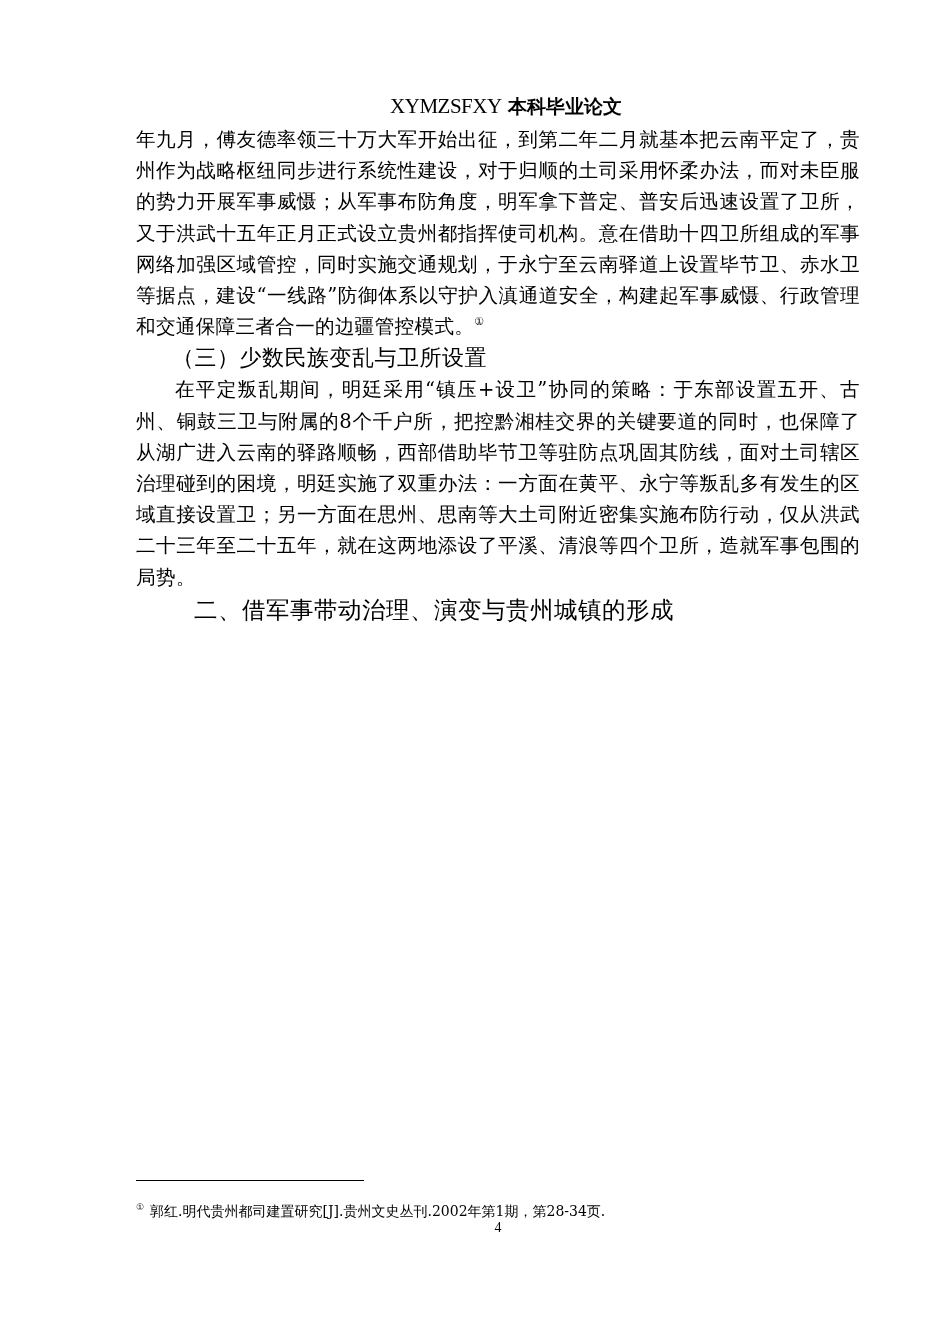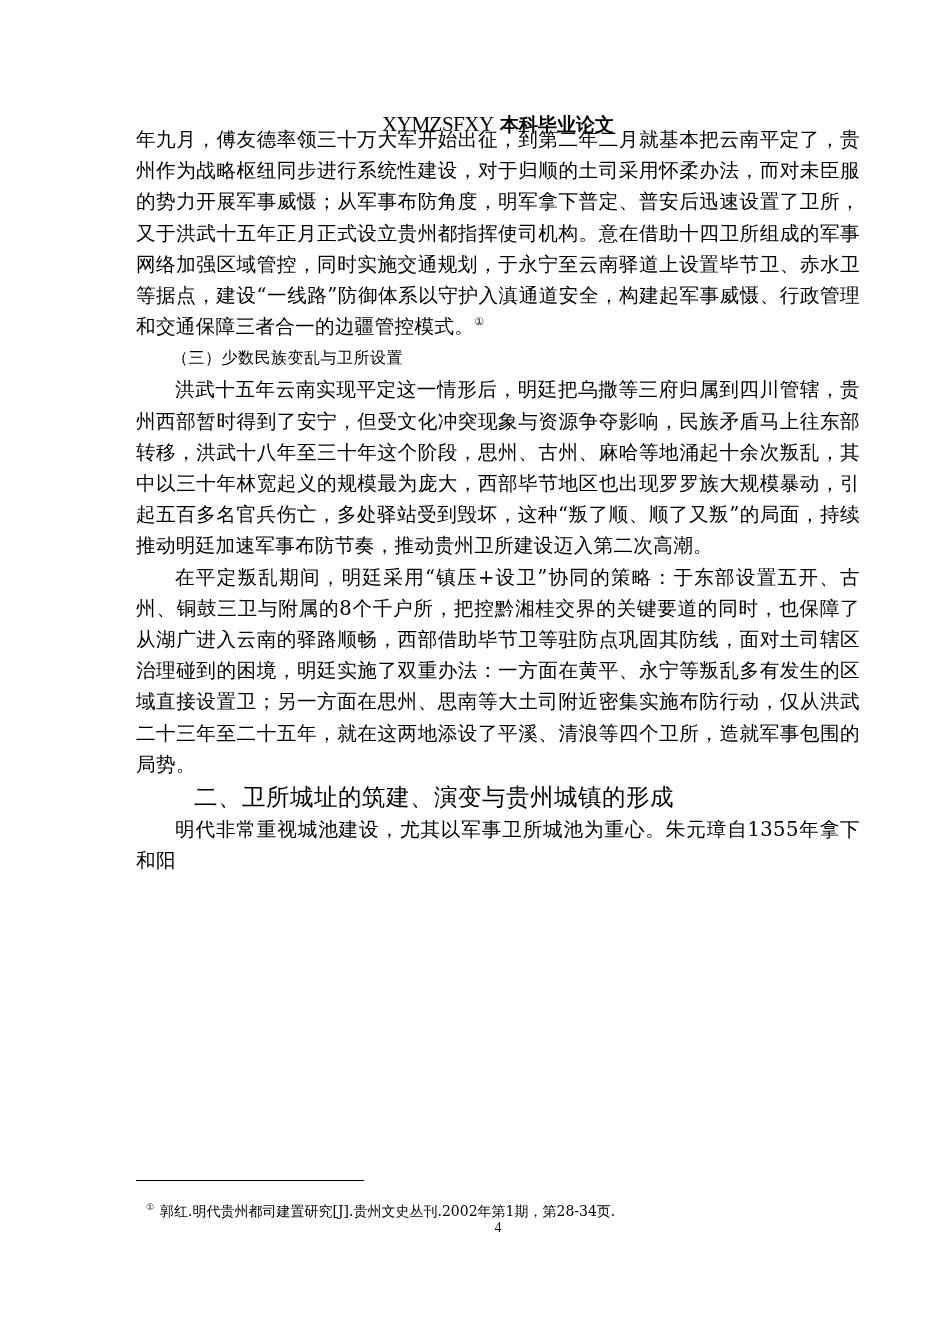--- a/index.html
+++ b/index.html
@@ -1,53 +1,51 @@
 <!DOCTYPE html>
 <html><head>
   <meta charset="utf-8">
   <style>
     html, body { margin: 0; padding: 0; background: #ffffff; }
     body { width: 950px; height: 1344px; position: relative; overflow: hidden;
       font-family: "DejaVu Serif", "Liberation Serif", serif; color: #000; }
     .page { position: absolute; left: 136px; top: 0; width: 724px; }
-    .running-header { position: absolute; top: 92px; left: 0; width: 724px; text-align: center;
-      font-size: 20px; line-height: 28px; margin-top: 18px; }
+    .running-header { position: absolute; top: 92px; left: 8px; width: 724px; text-align: center;
+      font-size: 20px; line-height: 28px; }
     .running-header .latin { font-family: "Liberation Serif", serif; font-size: 21px; letter-spacing: -0.5px; }
     .running-header .cjk { font-family: "DejaVu Sans", sans-serif; font-weight: bold; font-size: 19px; }
     .body { position: absolute; top: 124px; left: 0; width: 724px; }
     p { margin: 0; font-size: 19.6px; line-height: 31.2px; text-align: justify;
       text-align-last: left; letter-spacing: 0.3px; }
     p.indent { text-indent: 39px; }
     .fnref { font-size: 11px; vertical-align: super; line-height: 0; }
     h3 { margin: 0; font-family: Liberation Serif, serif; font-weight: normal;
-      font-size: 16px; line-height: 32px; padding-left: 36px; letter-spacing: 0.5px; }
+      font-size: 22px; line-height: 32px; padding-left: 36px; letter-spacing: 0.5px; }
     h2 { margin: 0; font-family: "DejaVu Sans", sans-serif; font-weight: normal;
       font-size: 23.5px; line-height: 34px; padding-left: 58px; letter-spacing: 0.5px; }
     .fn-rule { position: absolute; top: 1180px; left: 0; width: 228px; border-top: 1px solid #000; }
-    .footnote { position: absolute; top: 1198px; left: 0; width: 724px; font-size: 14px; line-height: 18px; margin-left: 10px; }
+    .footnote { position: absolute; top: 1198px; left: 0; width: 724px; font-size: 14px; line-height: 18px; }
     .footnote .mark { font-size: 9px; vertical-align: super; margin-right: 6px; }
     .page-number { position: absolute; top: 1220px; left: 0; width: 724px; text-align: center;
       font-family: "Liberation Serif", serif; font-size: 14px; }
   </style>
 </head>
 <body>
 
 <div class="page">
   <div class="running-header">
     <span class="latin">XYMZSFXY</span>
     <span class="cjk">本科毕业论文</span>
   </div>
 
   <div class="body">
     <p><span>年九月，傅友德率领三十万大军开始出征，到第二年二月就基本把云南平定了，贵州作为战略枢纽同步进行系统性建设，对于归顺的土司采用怀柔办法，而对未臣服的势力开展军事威慑；从军事布防角度，明军拿下普定、普安后迅速设置了卫所，又于洪武十五年正月正式设立贵州都指挥使司机构。意在借助十四卫所组成的军事网络加强区域管控，同时实施交通规划，于永宁至云南驿道上设置毕节卫、赤水卫等据点，建设“一线路”防御体系以守护入滇通道安全，构建起军事威慑、行政管理和交通保障三者合一的边疆管控模式。</span><span class="fnref">①</span></p>
     <h3>（三）少数民族变乱与卫所设置</h3>
-    <p class="indent">洪武十五年云南实现平定这一情形后，明廷把乌撒等三府归属到四川管辖，贵州西部暂时得到了安宁，但受文化冲突现象与资源争夺影响，民族矛盾马上往东部转移，洪武十八年至三十年这个阶段，思州、古州、麻哈等地涌起十余次叛乱，其中以三十年林宽起义的规模最为庞大，西部毕节地区也出现罗罗族大规模暴动，引起五百多名官兵伤亡，多处驿站受到毁坏，这种“叛了顺、顺了又叛”的局面，持续推动明廷加速军事布防节奏，推动贵州卫所建设迈入第二次高潮。</p>
     <p class="indent">在平定叛乱期间，明廷采用“镇压+设卫”协同的策略：于东部设置五开、古州、铜鼓三卫与附属的8个千户所，把控黔湘桂交界的关键要道的同时，也保障了从湖广进入云南的驿路顺畅，西部借助毕节卫等驻防点巩固其防线，面对土司辖区治理碰到的困境，明廷实施了双重办法：一方面在黄平、永宁等叛乱多有发生的区域直接设置卫；另一方面在思州、思南等大土司附近密集实施布防行动，仅从洪武二十三年至二十五年，就在这两地添设了平溪、清浪等四个卫所，造就军事包围的局势。</p>
-    <h2>二、卫所城址的筑建、演变与贵州城镇的形成</h2>
-    <p class="indent">明代非常重视城池建设，尤其以军事卫所城池为重心。朱元璋自1355年拿下和阳</p>
+    <h2>二、借军事带动治理、演变与贵州城镇的形成</h2>
   </div>
 
   <div class="fn-rule"></div>
   <div class="footnote">
     <span class="mark">①</span><span>郭红.明代贵州都司建置研究[J].贵州文史丛刊.2002年第1期，第28-34页.</span>
   </div>
   <div class="page-number">4</div>
 </div>
 
 </body></html>

